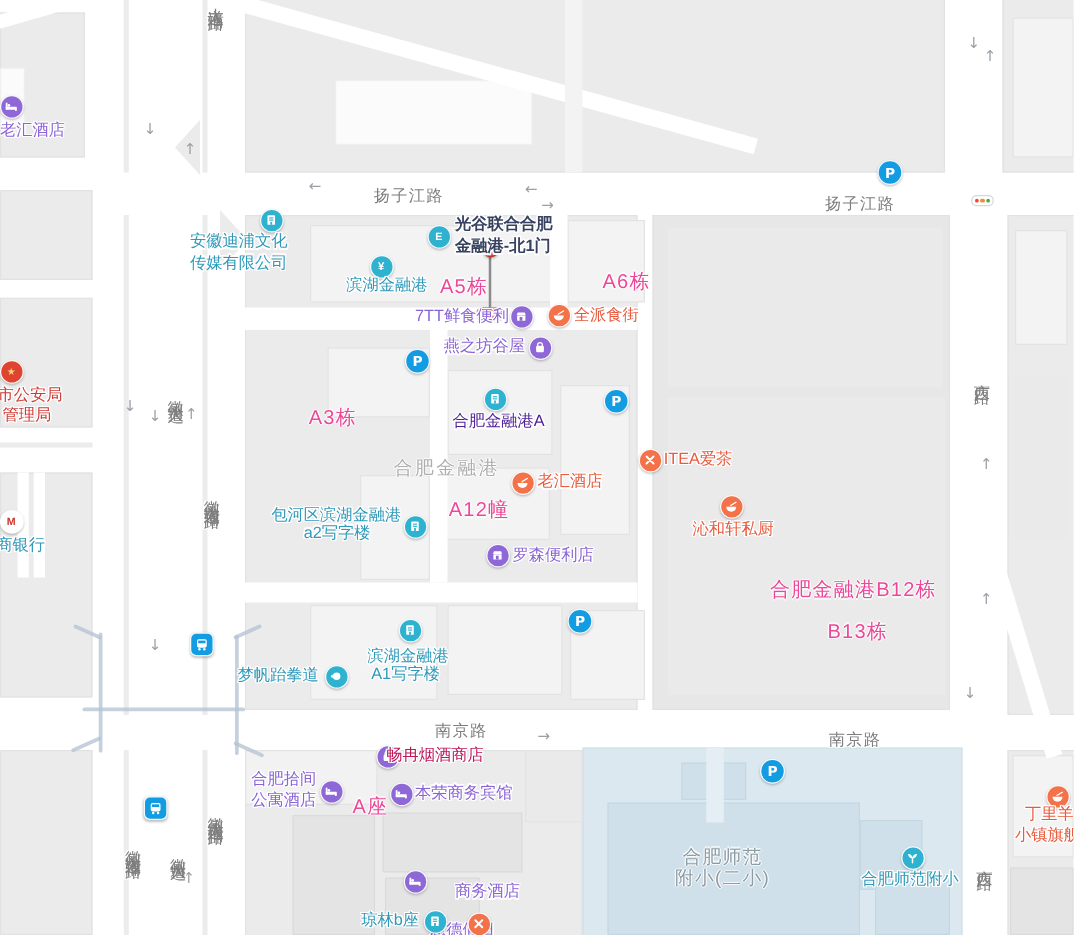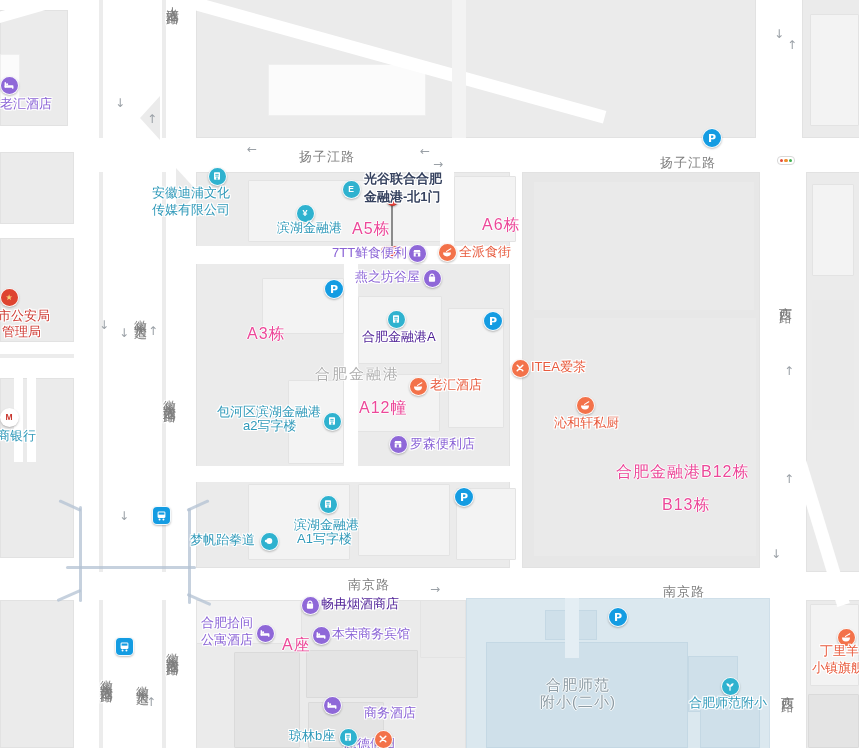--- a/index.html
+++ b/index.html
@@ -345,21 +345,21 @@
         </span>
         <span class="ptext" style="left:190px;top:533px;color:#2f99b9;">梦帆跆拳道</span>
       </div>
       <div class="poi">
         <span class="pin" style="background:#8f68d8;left:300.5px;top:595.5px">
           <svg width="12" height="12" viewBox="0 0 12 12">
             <path d="M4.1 4.8V4a1.9 1.9 0 1 1 3.8 0v.8" stroke="#fff" stroke-width="1.1" fill="none"></path>
             <rect x="2.9" y="4.5" width="6.2" height="5.2" rx="1" fill="#fff"></rect>
           </svg>
         </span>
-        <span class="ptext" style="left:321px;top:597px;color:#4c1d95;">畅冉烟酒商店</span>
+        <span class="ptext" style="left:309px;top:597px;color:#be185d;">畅冉烟酒商店</span>
       </div>
       <div class="poi">
         <span class="pin" style="background:#8f68d8;left:255.5px;top:623.5px">
           <svg width="12" height="12" viewBox="0 0 12 12">
             <rect x="1.6" y="6.3" width="8.8" height="2.4" rx="0.6" fill="#fff"></rect>
             <rect x="1.6" y="3" width="1.4" height="5.7" rx="0.7" fill="#fff"></rect>
             <circle cx="4.1" cy="5.3" r="1.1" fill="#fff"></circle>
             <rect x="9" y="8" width="1.4" height="1.7" fill="#fff"></rect>
           </svg>
         </span>

